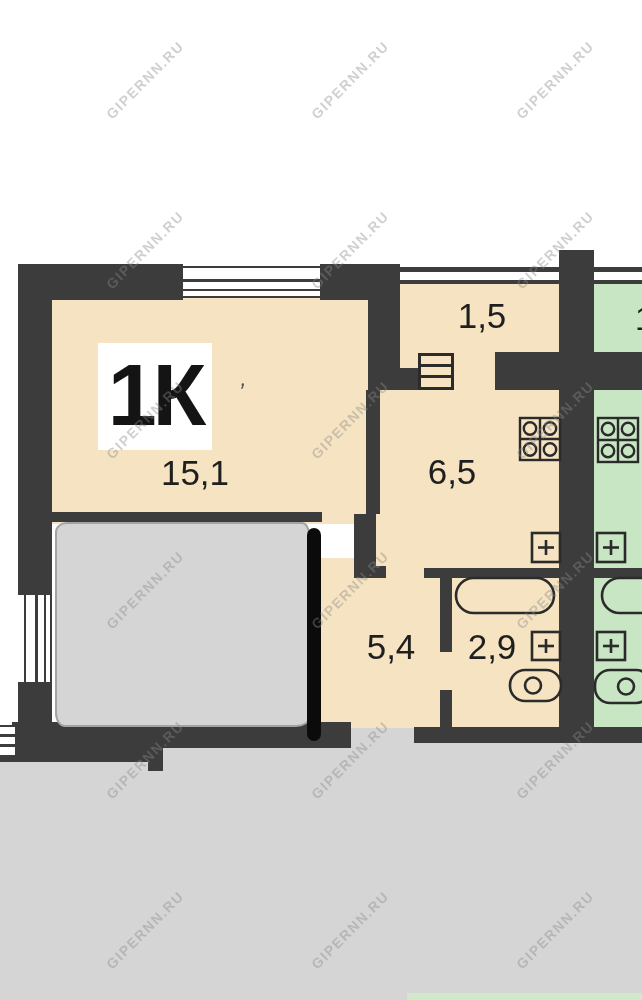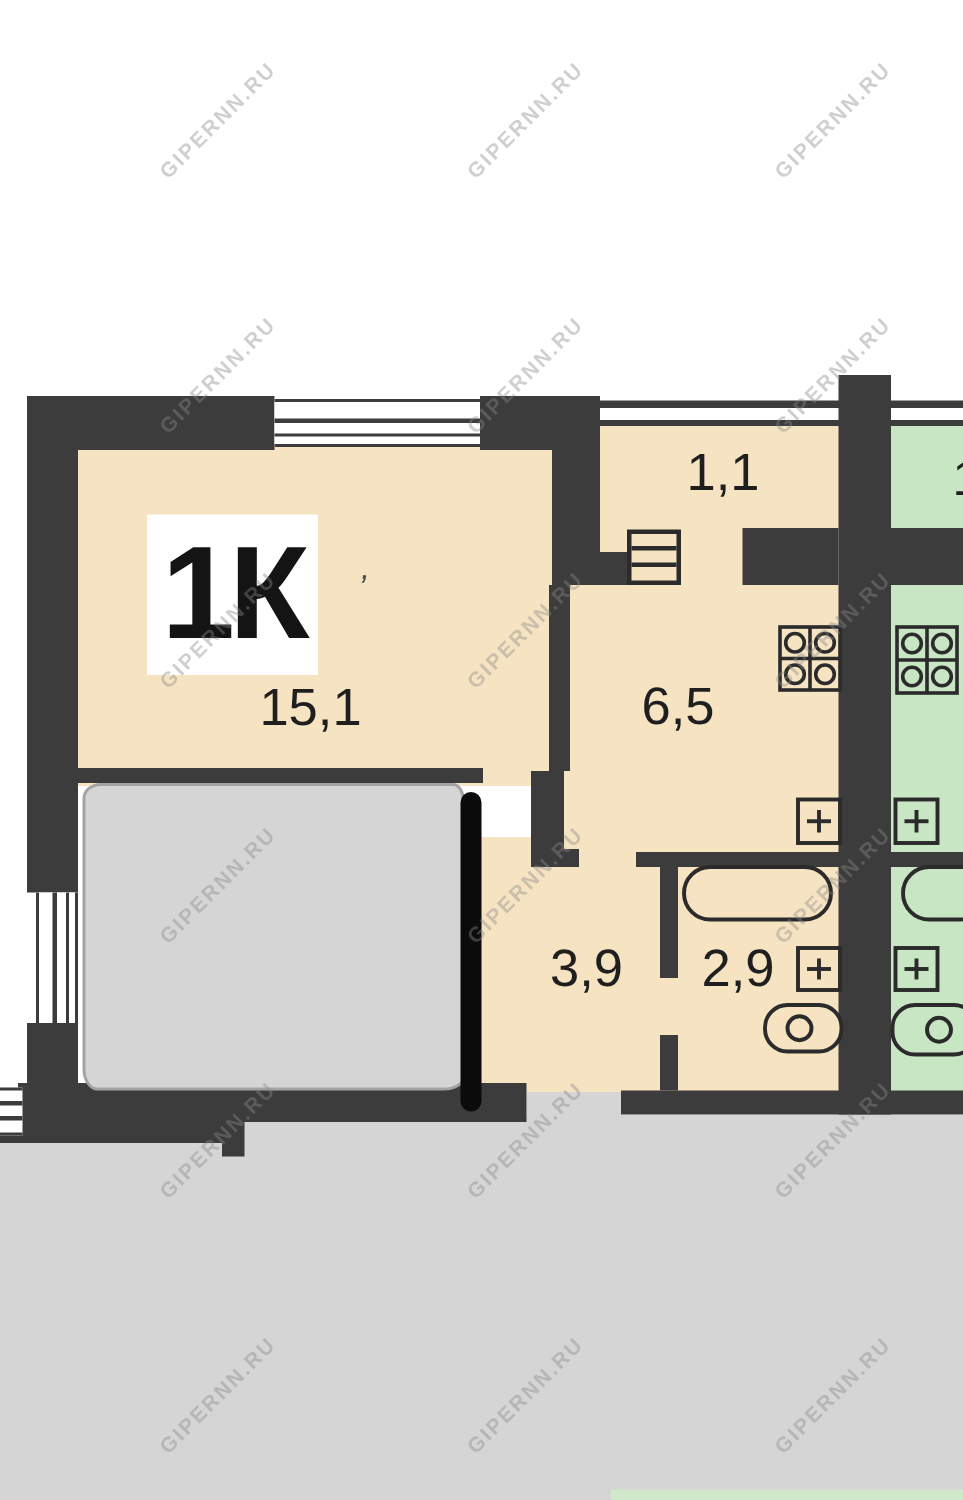--- a/index.html
+++ b/index.html
@@ -177,24 +177,24 @@
     </g>
     <g stroke="#2b2b2b" stroke-width="2.6" fill="#c9e6c4">
       <rect x="595" y="670" width="56" height="33" rx="15"></rect>
       <circle cx="626" cy="686.5" r="8"></circle>
     </g>
   </svg>
 
   <div id="unit-box" class="z50">
     <span>1К</span>
   </div>
-  <div class="room-label z50" style="left:207px;top:472px;">15,1</div>
+  <div class="room-label z50" style="left:195px;top:472px;">15,1</div>
   <div class="room-label z50" style="left:452px;top:471px;">6,5</div>
-  <div class="room-label z50" style="left:482px;top:315px;">1,1</div>
-  <div class="room-label z50" style="left:391px;top:646px;">3,9</div>
+  <div class="room-label z50" style="left:482px;top:315px;">1,5</div>
+  <div class="room-label z50" style="left:391px;top:646px;">5,4</div>
   <div class="room-label z50" style="left:492px;top:646px;">2,9</div>
   <div id="neighbor-label" class="z50">1</div>
   <div id="stray-mark" class="z50">,</div>
 
   <div id="wm-layer">
       <div class="wm" style="left: 145px; top: 80px;">GIPERNN.RU</div>
       <div class="wm" style="left: 350px; top: 80px;">GIPERNN.RU</div>
       <div class="wm" style="left: 555px; top: 80px;">GIPERNN.RU</div>
       <div class="wm" style="left: 145px; top: 250px;">GIPERNN.RU</div>
       <div class="wm" style="left: 350px; top: 250px;">GIPERNN.RU</div>

